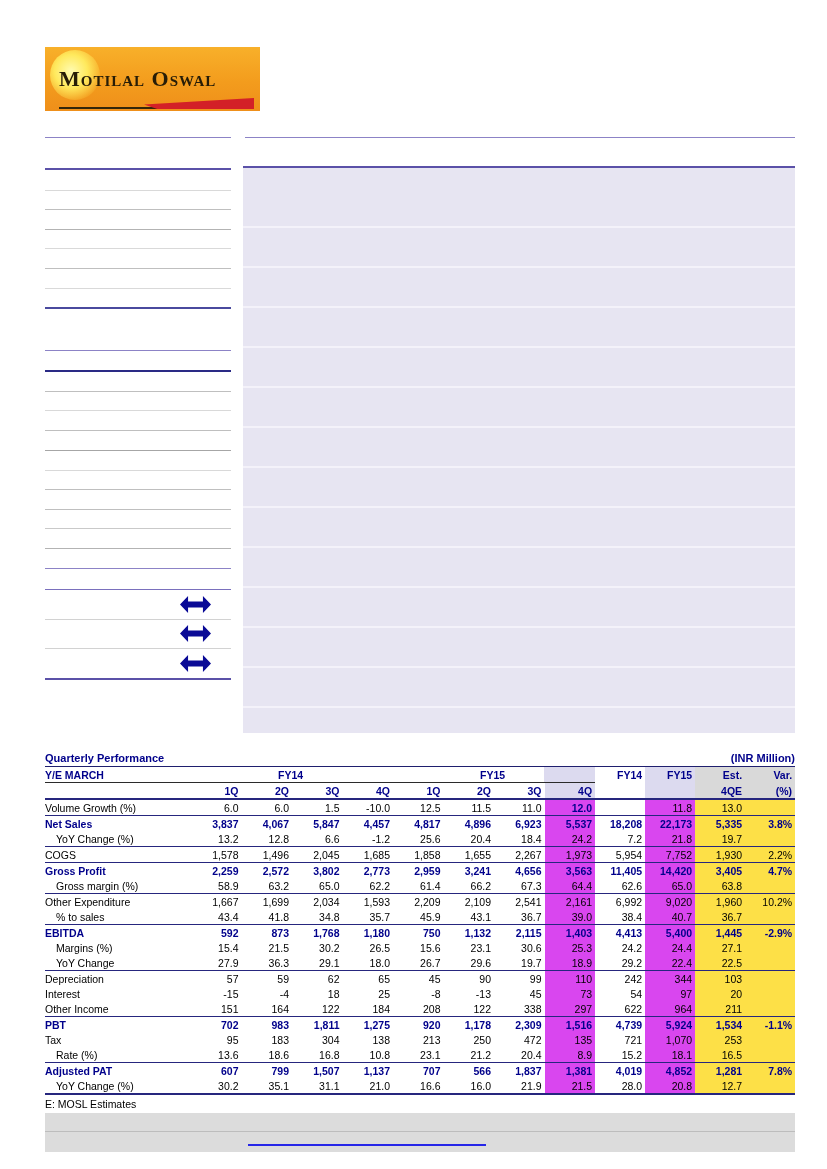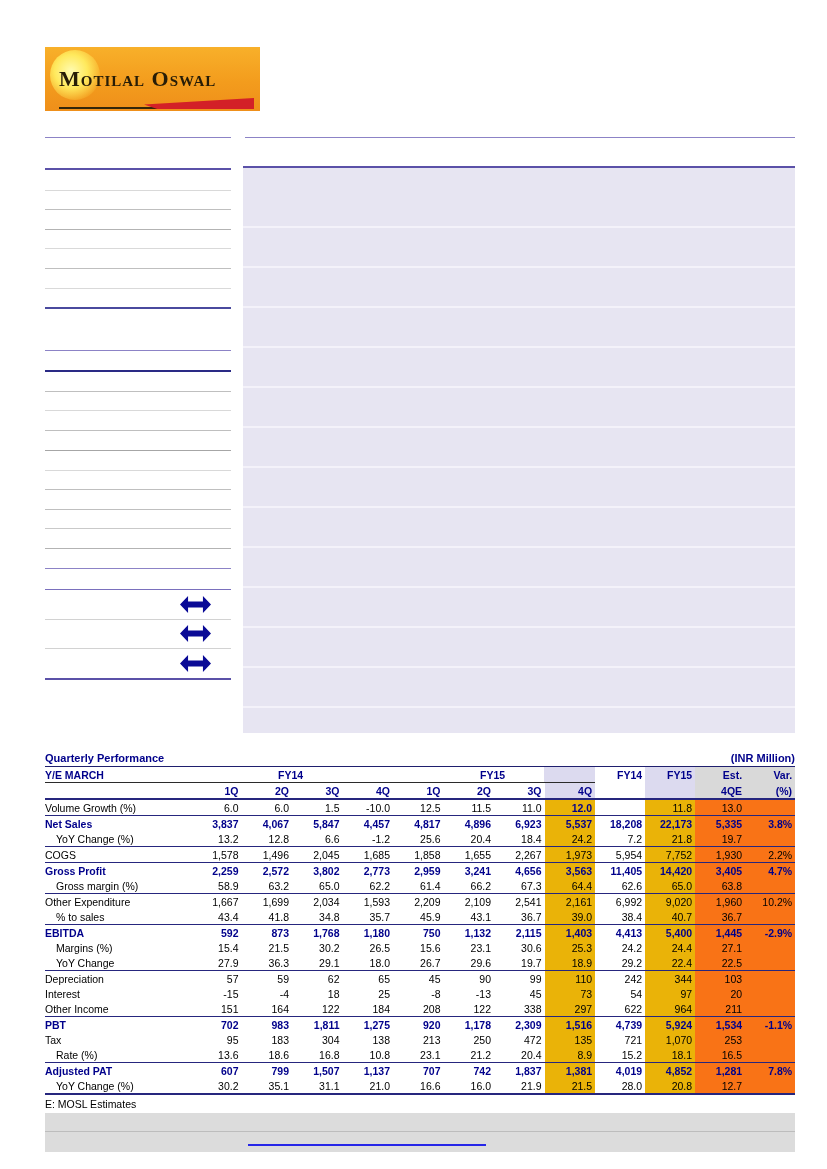--- a/index.html
+++ b/index.html
@@ -60,22 +60,22 @@
     padding:1.5px 3px 1.5px 0; text-align:right; font-weight:normal;
     vertical-align:bottom; overflow:hidden; white-space:nowrap;
   }
   .qp thead th { font-weight:bold; color:#00008b; }
   .qp .lbl  { text-align:left; border-bottom:1px solid #2b2b2b; }
   .qp .grp  { text-align:center; border-bottom:1px solid #2b2b2b; }
   .qp .grp15 { background:linear-gradient(to right, transparent 75%, #dcdaef 75%); }
   .qp tr.h2 th { border-bottom:2px solid #26267e; }
   .qp .hl-lav { background:#dcdaef; }
   .qp .hl-gray { background:#d9d9d9; }
-  .qp tbody td.c7, .qp tbody td.c9 { background:#eab308; }
-  .qp tbody td.c10, .qp tbody td.c11 { background:#f97316; }
+  .qp tbody td.c7, .qp tbody td.c9 { background:#d946ef; }
+  .qp tbody td.c10, .qp tbody td.c11 { background:#fde047; }
   .qp tbody td.lblcol { text-align:left; }
   .qp tbody td.ind { padding-left:11px; }
   .qp tr.emph td { font-weight:bold; color:#00008b; }
   .qp td.strong { font-weight:bold; color:#00008b; }
   .qp tr.rule-thin td { border-bottom:1px solid #26267e; }
   .qp tr.rule-thick td { border-bottom:2px solid #26267e; }
   .qp-footnote { padding-top:3px; font-size:10.5px; color:#000; }
 
   
   .footer-box {
@@ -436,21 +436,21 @@
             <td class="c10">16.5</td>
             <td class="c11"></td>
           </tr>
           <tr class="emph">
             <td class="lblcol">Adjusted PAT</td>
             <td class="c0">607</td>
             <td class="c1">799</td>
             <td class="c2">1,507</td>
             <td class="c3">1,137</td>
             <td class="c4">707</td>
-            <td class="c5">742</td>
+            <td class="c5">566</td>
             <td class="c6">1,837</td>
             <td class="c7">1,381</td>
             <td class="c8">4,019</td>
             <td class="c9">4,852</td>
             <td class="c10">1,281</td>
             <td class="c11">7.8%</td>
           </tr>
           <tr class="rule-thick">
             <td class="lblcol ind">YoY Change (%)</td>
             <td class="c0">30.2</td>

